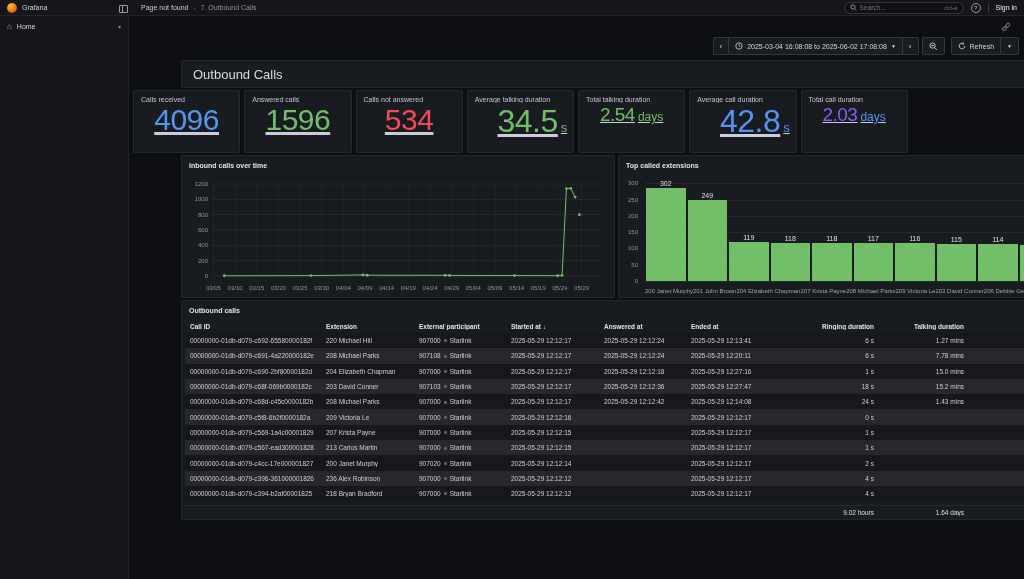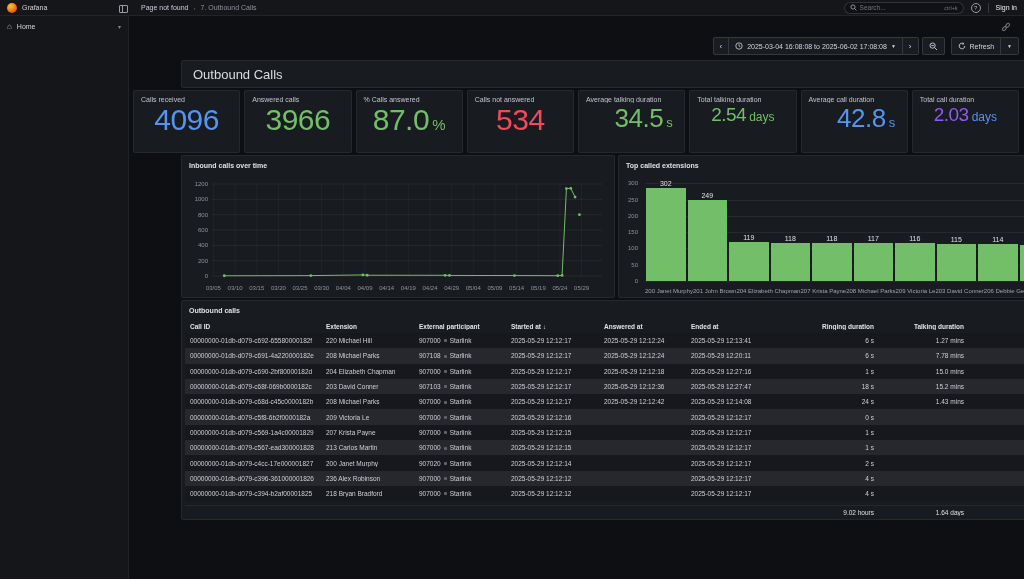--- a/index.html
+++ b/index.html
@@ -55,26 +55,26 @@
     font-weight:600; color:#e0e1e6; }
   .kebab { position:absolute; top:3px; right:5px; font-size:8px; color:#9a9ba2; line-height:8px; }
 
   .title-panel { left:4px; top:44px; width:886px; height:28px; display:flex; align-items:center;
     padding:0 11px; font-size:13px; color:#dcdde1; }
 
   
   .stats-row { position:absolute; left:4px; top:74px; width:886px; height:63px; display:grid;
     grid-template-columns:repeat(8,1fr); gap:4px; }
   .stat-panel { background:#181b1f; border:1px solid rgba(204,204,220,0.08); border-radius:2px;
-    display:flex; flex-direction:column; overflow:hidden; }
+    display:flex; flex-direction:column; overflow:hidden;text-decoration:underline; }
   .stat-title { font-size:7px; padding:5px 7px 0; color:rgba(204,204,220,0.95); white-space:nowrap;
     overflow:hidden; }
   .stat-value-wrap { flex:1; display:flex; align-items:baseline; justify-content:center; padding-bottom:6px; margin-top:2px; }
   .stat-value { line-height:1; letter-spacing:-0.5px; }
-  .stat-value.xl { font-size:30px; } .stat-value.lg { font-size:26px;margin-left:24px; } .stat-value.md { font-size:19px; }
+  .stat-value.xl { font-size:30px; } .stat-value.lg { font-size:32px;margin-left:24px; } .stat-value.md { font-size:19px; }
   .stat-unit { margin-left:3px; }
   .stat-unit.xl { font-size:15px; } .stat-unit.lg { font-size:13px; } .stat-unit.md { font-size:12px; }
 
   
   .chart-panel-left { left:4px; top:139px; width:434px; height:143px; }
   .chart-panel-right { left:441px; top:139px; width:449px; height:143px; }
   .bar-area { position:absolute; left:26px; right:6px; top:24px; bottom:16px; }
   .bar-grid { position:absolute; left:0; right:0; height:1px; background:rgba(204,204,220,0.08); }
   .bar-row { position:absolute; left:0; right:0; top:0; bottom:0; display:flex; align-items:flex-end; }
   .bar-slot { flex:1; display:flex; flex-direction:column; justify-content:flex-end; align-items:center;
@@ -191,28 +191,21 @@
   <div class="stats-row" id="stats-row">
       <div class="stat-panel">
         <div class="stat-title">Calls received</div>
         <div class="stat-value-wrap">
           <span class="stat-value xl" style="color: rgb(87, 148, 242);">4096</span>
         </div>
       </div>
       <div class="stat-panel">
         <div class="stat-title">Answered calls</div>
         <div class="stat-value-wrap">
-          <span class="stat-value xl" style="color: rgb(115, 191, 105);">3966</span>
-        </div>
-      </div>
-      <div class="stat-panel">
-        <div class="stat-title">% Calls answered</div>
-        <div class="stat-value-wrap">
-          <span class="stat-value xl" style="color: rgb(115, 191, 105);">87.0</span>
-          <span class="stat-unit xl" style="color: rgb(115, 191, 105);">%</span>
+          <span class="stat-value xl" style="color: rgb(115, 191, 105);">1596</span>
         </div>
       </div>
       <div class="stat-panel">
         <div class="stat-title">Calls not answered</div>
         <div class="stat-value-wrap">
           <span class="stat-value xl" style="color: rgb(242, 73, 92);">534</span>
         </div>
       </div>
       <div class="stat-panel">
         <div class="stat-title">Average talking duration</div>

